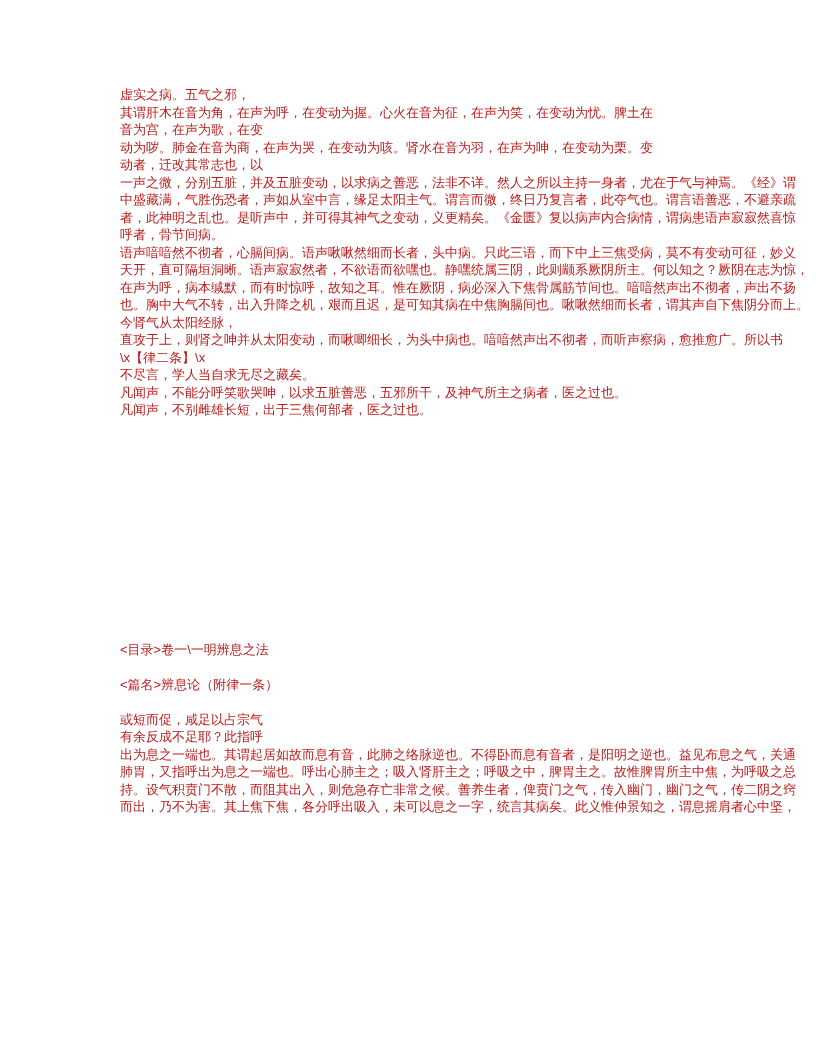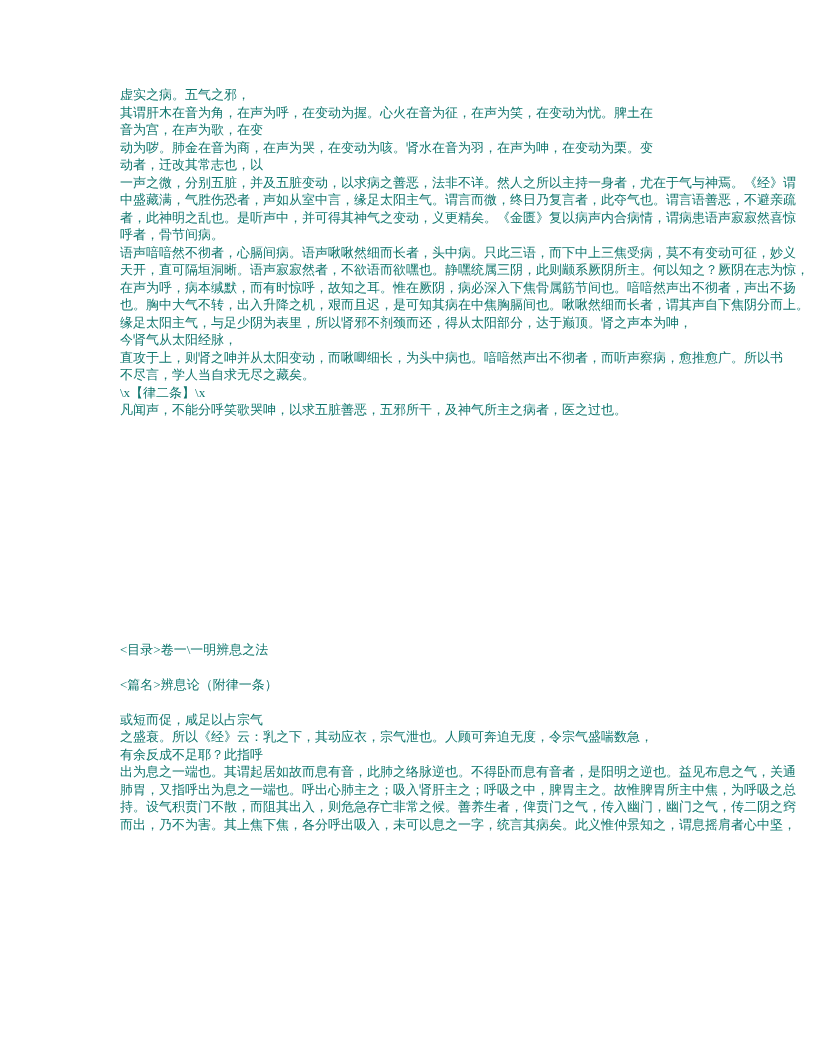--- a/index.html
+++ b/index.html
@@ -5,22 +5,22 @@
   html, body {
     margin: 0;
     padding: 0;
     background: #ffffff;
   }
   .page {
     position: relative;
     width: 816px;
     height: 1056px;
     background: #ffffff;
-    color: #0f766e;
-    font-family: Liberation Serif, serif;
+    color: #b91c1c;
+    font-family: Liberation Sans, sans-serif;
     font-size: 13px;
     line-height: 17.5px;
     box-sizing: border-box;
     padding: 86px 4px 0 120px;
     overflow: hidden;
   }
   .line {
     white-space: nowrap;
     height: 17.5px;
   }
@@ -43,41 +43,40 @@
       <div class="line">动为哕。肺金在音为商，在声为哭，在变动为咳。肾水在音为羽，在声为呻，在变动为栗。变</div>
       <div class="line">动者，迁改其常志也，以</div>
       <div class="line">一声之微，分别五脏，并及五脏变动，以求病之善恶，法非不详。然人之所以主持一身者，尤在于气与神焉。《经》谓</div>
       <div class="line">中盛藏满，气胜伤恐者，声如从室中言，缘足太阳主气。谓言而微，终日乃复言者，此夺气也。谓言语善恶，不避亲疏</div>
       <div class="line">者，此神明之乱也。是听声中，并可得其神气之变动，义更精矣。《金匮》复以病声内合病情，谓病患语声寂寂然喜惊</div>
       <div class="line">呼者，骨节间病。</div>
       <div class="line">语声喑喑然不彻者，心膈间病。语声啾啾然细而长者，头中病。只此三语，而下中上三焦受病，莫不有变动可征，妙义</div>
       <div class="line">天开，直可隔垣洞晰。语声寂寂然者，不欲语而欲嘿也。静嘿统属三阴，此则颛系厥阴所主。何以知之？厥阴在志为惊，</div>
       <div class="line">在声为呼，病本缄默，而有时惊呼，故知之耳。惟在厥阴，病必深入下焦骨属筋节间也。喑喑然声出不彻者，声出不扬</div>
       <div class="line">也。胸中大气不转，出入升降之机，艰而且迟，是可知其病在中焦胸膈间也。啾啾然细而长者，谓其声自下焦阴分而上。</div>
-      <div class="line">缘足太阳主气，与足少阴为表里，所以肾邪不剂颈而还，得从太阳部分，达于巅顶。肾之声本为呻，</div>
       <div class="line">今肾气从太阳经脉，</div>
       <div class="line">直攻于上，则肾之呻并从太阳变动，而啾唧细长，为头中病也。喑喑然声出不彻者，而听声察病，愈推愈广。所以书</div>
+      <div class="line">\x【律二条】\x</div>
       <div class="line">不尽言，学人当自求无尽之藏矣。</div>
-      <div class="line">\x【律二条】\x</div>
       <div class="line">凡闻声，不能分呼笑歌哭呻，以求五脏善恶，五邪所干，及神气所主之病者，医之过也。</div>
+      <div class="line">凡闻声，不别雌雄长短，出于三焦何部者，医之过也。</div>
     </div>
 
   <div class="gap-section"></div>
 
   <div class="line">&lt;目录&gt;卷一\一明辨息之法</div>
 
   <div class="gap-line"></div>
 
   <div class="line">&lt;篇名&gt;辨息论（附律一条）</div>
 
   <div class="gap-line"></div>
 
   <div class="block">
       <div class="line">或短而促，咸足以占宗气</div>
-      <div class="line">之盛衰。所以《经》云：乳之下，其动应衣，宗气泄也。人顾可奔迫无度，令宗气盛喘数急，</div>
       <div class="line">有余反成不足耶？此指呼</div>
       <div class="line">出为息之一端也。其谓起居如故而息有音，此肺之络脉逆也。不得卧而息有音者，是阳明之逆也。益见布息之气，关通</div>
       <div class="line">肺胃，又指呼出为息之一端也。呼出心肺主之；吸入肾肝主之；呼吸之中，脾胃主之。故惟脾胃所主中焦，为呼吸之总</div>
       <div class="line">持。设气积贲门不散，而阻其出入，则危急存亡非常之候。善养生者，俾贲门之气，传入幽门，幽门之气，传二阴之窍</div>
       <div class="line">而出，乃不为害。其上焦下焦，各分呼出吸入，未可以息之一字，统言其病矣。此义惟仲景知之，谓息摇肩者心中坚，</div>
     </div>
 
 </div>
 
 </body></html>

